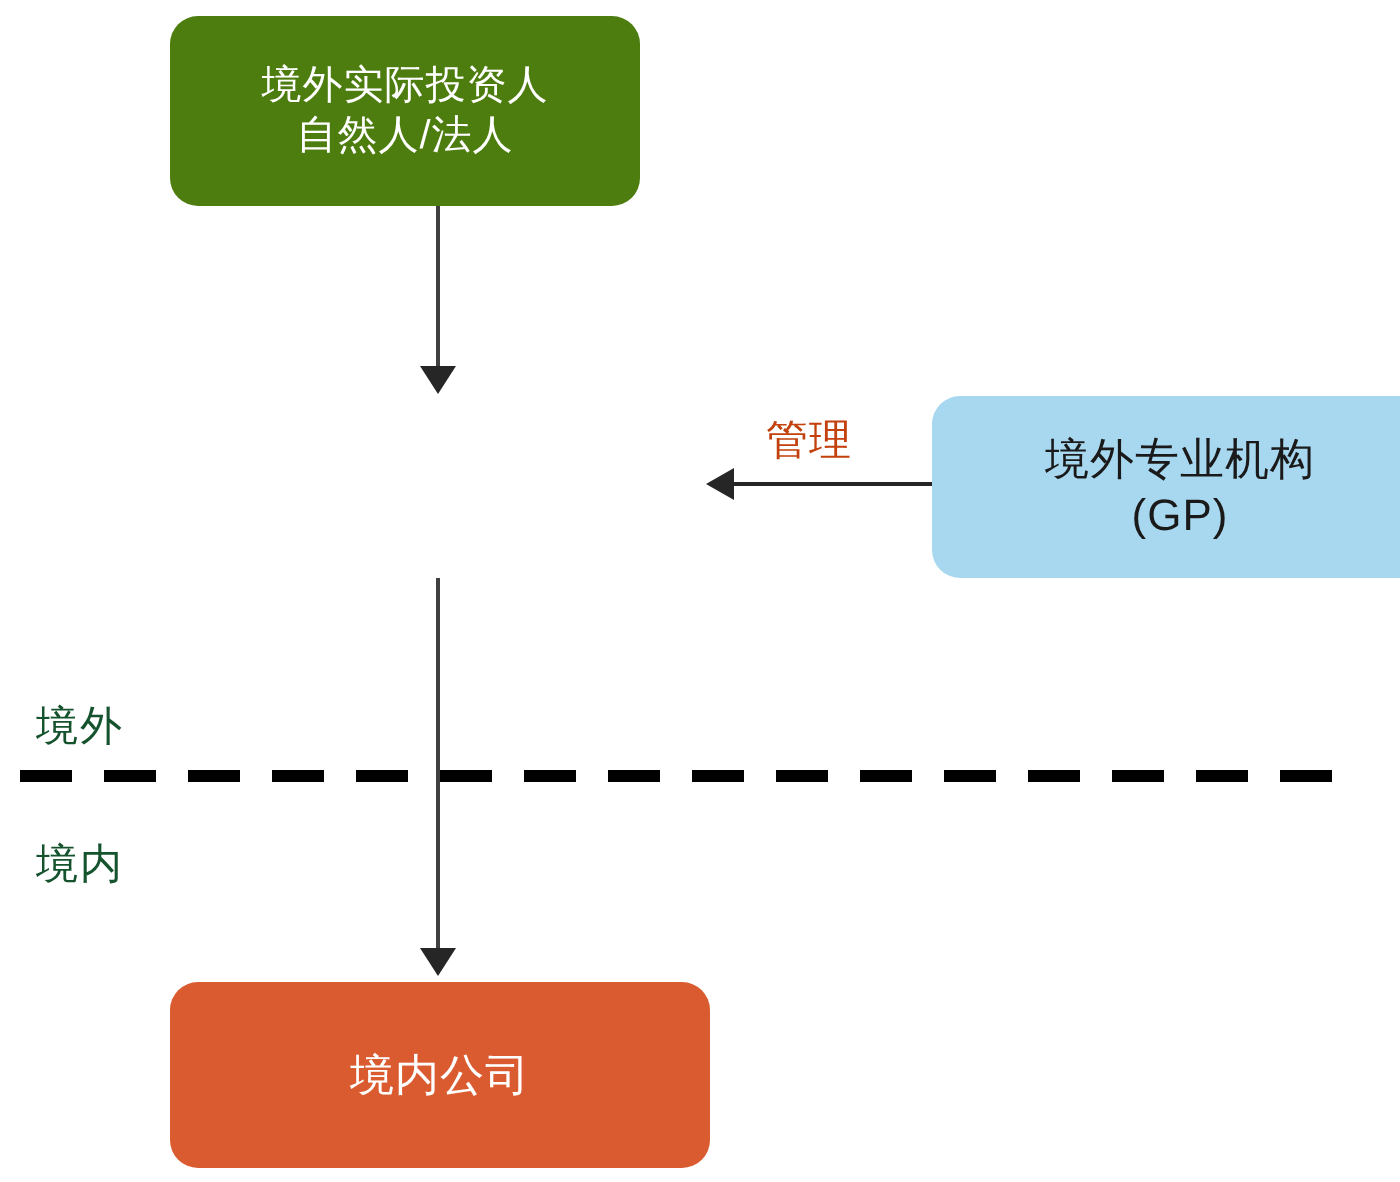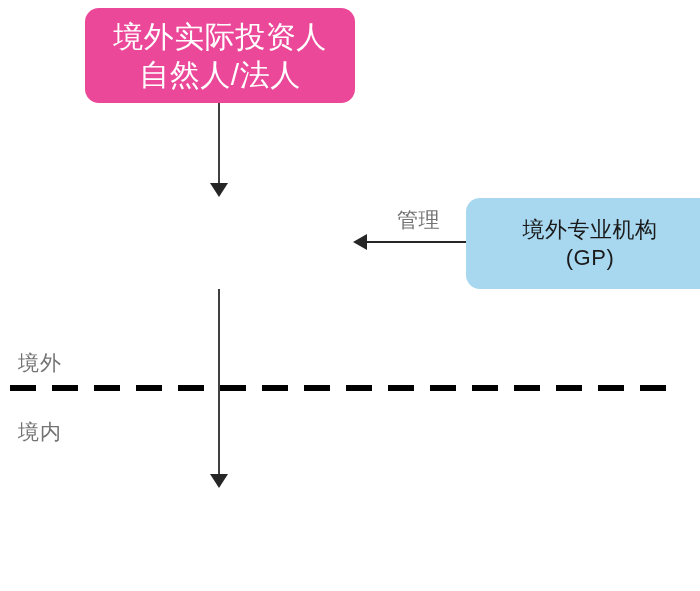--- a/index.html
+++ b/index.html
@@ -27,26 +27,26 @@
     text-align: center;
     box-sizing: border-box;
     line-height: 1.24;
     white-space: pre-line;
     letter-spacing: 0.5px;
   }
 
   .node-offshore-investor {
     left: 85px;
     top: 8px;
-    width: 270px;
+    width: 235px;
     height: 95px;
-    background: #ec4899;
+    background: #4d7c0f;
     border-radius: 14px;
     color: #ffffff;
-    font-size: 30px;
+    font-size: 20px;
   }
 
   .node-offshore-fund {
     left: 85px;
     top: 198px;
     width: 270px;
     height: 91px;
     background: #1F6CB4;
     border-radius: 14px;
     color: #ffffff;
@@ -128,24 +128,24 @@
     top: 241px;
     width: 100px;
   }
   .conn-gp-to-fund-head {
     left: 353px;
     top: 234px;
   }
 
   .edge-label-manage {
     position: absolute;
-    left: 397px;
+    left: 383px;
     top: 206px;
     font-size: 21px;
-    color: #737373;
+    color: #c2410c;
     letter-spacing: 0.5px;
   }
 
   
   .boundary-divider {
     position: absolute;
     left: 10px;
     top: 385px;
     width: 666px;
     height: 6px;
@@ -154,21 +154,21 @@
       #000000 0px,
       #000000 26px,
       rgba(255,255,255,0) 26px,
       rgba(255,255,255,0) 42px
     );
   }
 
   .boundary-label {
     position: absolute;
     font-size: 21px;
-    color: #737373;
+    color: #14532d;
     letter-spacing: 1px;
   }
   .boundary-label-offshore {
     left: 18px;
     top: 349px;
   }
   .boundary-label-onshore {
     left: 18px;
     top: 418px;
   }
@@ -192,14 +192,15 @@
   <div class="arrowhead-left conn-gp-to-fund-head"></div>
   <div class="edge-label-manage">管理</div>
 
   <div class="boundary-label boundary-label-offshore">境外</div>
   <div class="boundary-divider"></div>
   <div class="boundary-label boundary-label-onshore">境内</div>
 
   <div class="conn-line-v conn-fund-to-company-line"></div>
   <div class="arrowhead-down conn-fund-to-company-head"></div>
 
+  <div class="node node-onshore-company">境内公司</div>
 
 </div>
 
 </body></html>

